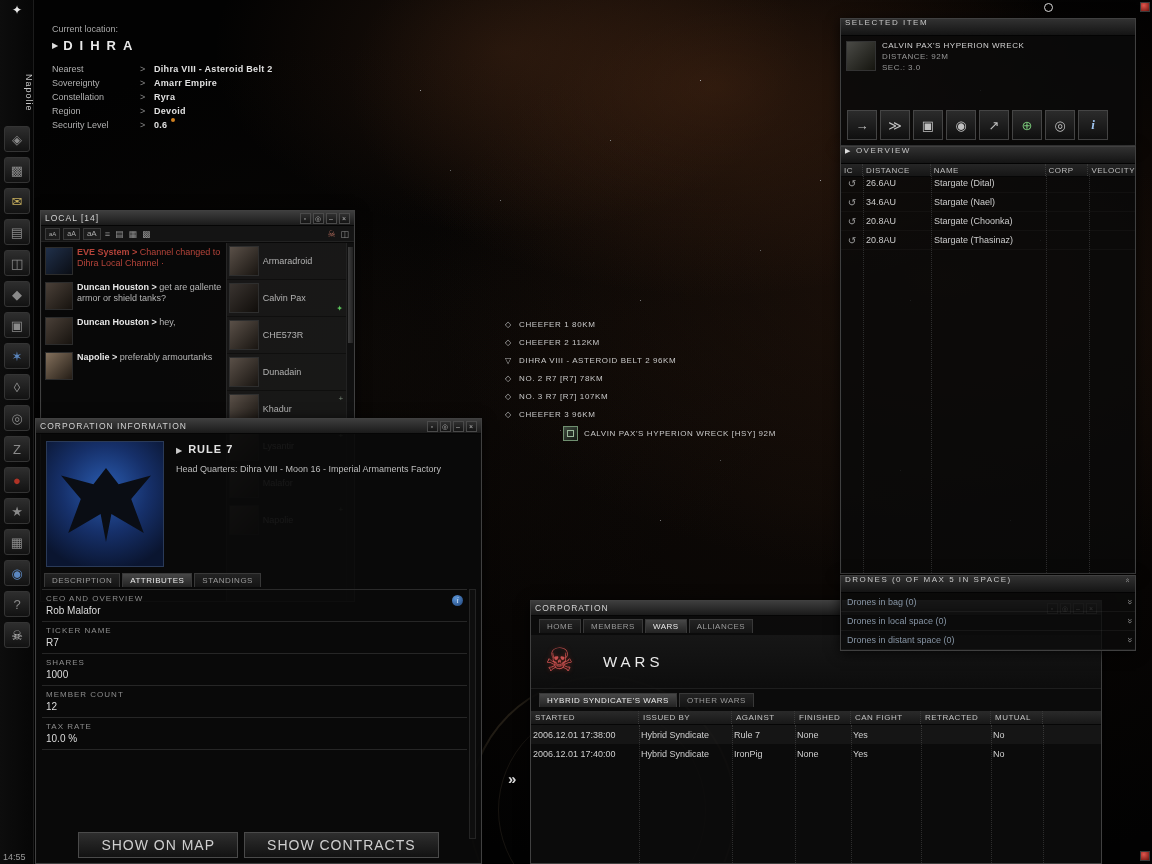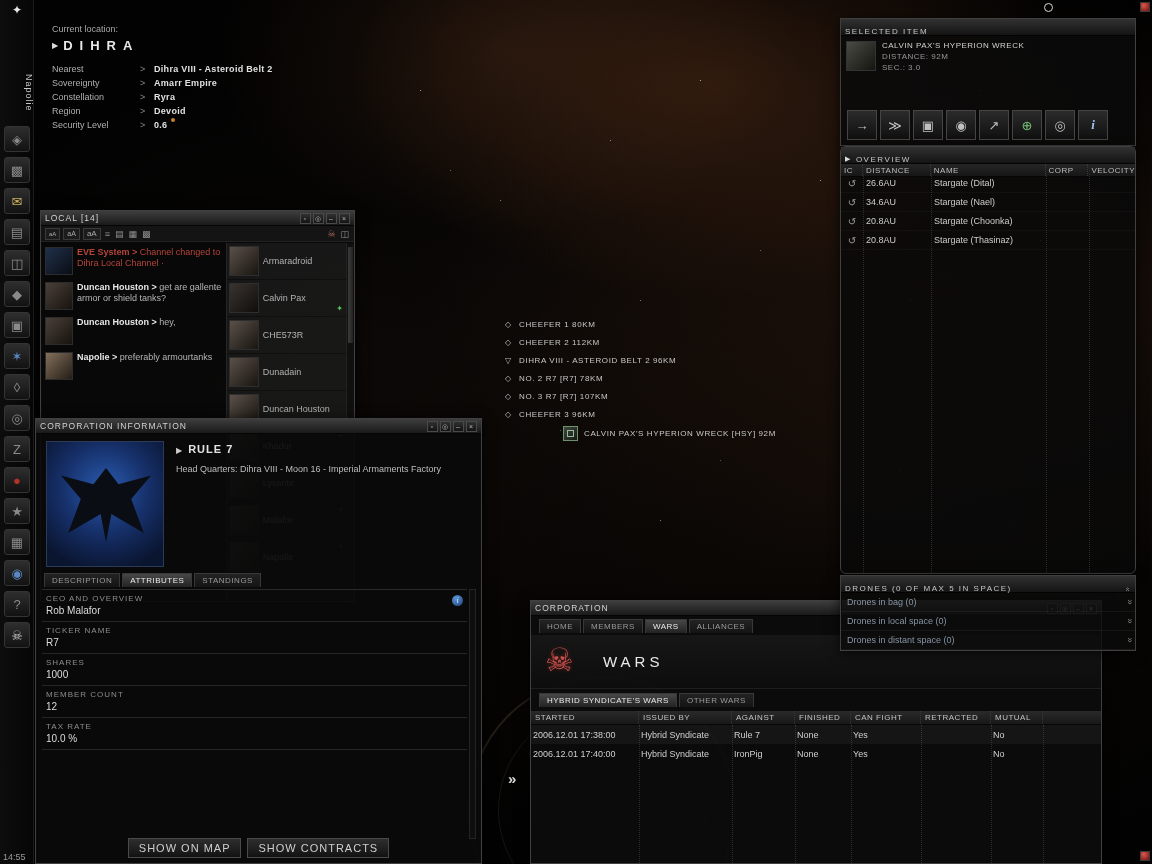--- a/index.html
+++ b/index.html
@@ -24,21 +24,21 @@
   
   .win { position:absolute; background:rgba(10,10,10,.88); border:1px solid #404040;
     box-shadow: inset 0 0 0 1px #0b0b0b, 0 2px 12px rgba(0,0,0,.75); }
   .titlebar { display:flex; align-items:center; height:15px; padding:0 4px;
     background:linear-gradient(#3d3d3d,#1a1a1a); border-bottom:1px solid #050505;
     font-size:8.5px; letter-spacing:1px; color:#d2d2d2; }
   .wbtns { margin-left:auto; display:flex; }
   .wbtn { width:11px; height:11px; margin-left:2px; background:linear-gradient(#303030,#141414);
     border:1px solid #4a4a4a; color:#b8b8b8; font-size:7px; line-height:9px; text-align:center; }
 
-  .panelhead { display:flex; align-items:flex-start; height:13px; padding:8px 4px;
+  .panelhead { display:flex; align-items:flex-end; height:13px; padding:8px 4px;
     background:linear-gradient(#313131,#141414); border-bottom:1px solid #030303;
     font-size:8px; letter-spacing:1.5px; color:#c6c6c6; }
   .panelhead .arr { font-size:7px; color:#ddd; margin-right:4px; }
   .panelhead .coll { margin-left:auto; color:#9a9a9a; font-size:8px; transform:rotate(-90deg); }
 
   
   .neocom { position:absolute; left:0; top:0; width:34px; height:864px; z-index:40;
     background:linear-gradient(90deg,#0d0d0d,#060606); border-right:1px solid #1c1c1c; }
   .neocom .logo { position:absolute; top:3px; left:0; width:34px; text-align:center;
     color:#e8e8e8; font-size:12px; }
@@ -117,21 +117,21 @@
   .attr { border-bottom:1px solid #262626; padding:4px 4px 5px; position:relative; }
   .attr .lbl { font-size:8px; letter-spacing:1px; color:#8d8d8d; }
   .attr .val { font-size:10px; color:#dcdcdc; margin-top:2px; }
   .infoi { position:absolute; right:4px; top:5px; width:11px; height:11px; border-radius:50%;
     background:radial-gradient(circle at 35% 30%, #5c96d8, #1c3f74); color:#dce8f8;
     font-size:8px; font-style:italic; text-align:center; line-height:11px;
     font-family:"Liberation Serif",serif; }
   .corpscroll { position:absolute; right:5px; top:170px; bottom:24px; width:7px;
     background:#0e0e0e; border:1px solid #242424; }
   .cbtns { position:absolute; bottom:5px; left:0; right:0; display:flex; justify-content:center; gap:6px; }
-  .cbtn { height:20px; padding:0 10px; font-size:11px; letter-spacing:1px; color:#cfcfcf;
+  .cbtn { height:26px; padding:0 22px; font-size:14px; letter-spacing:1px; color:#cfcfcf;
     background:linear-gradient(#2e2e2e,#121212); border:1px solid #4a4a4a;
     display:flex; align-items:center; }
 
   
   .markers { position:absolute; left:505px; top:315px; z-index:2; }
   .mk { display:flex; align-items:center; height:18px; }
   .mk .gl { width:14px; color:#b8b8b8; font-size:8px; }
   .mk .lb { font-size:8px; letter-spacing:.6px; color:#c9c9c9; }
   .wreckrow { display:flex; align-items:center; margin:3px 0 0 58px; }
   .wreckbox { width:15px; height:15px; margin-right:6px; position:relative;
@@ -147,21 +147,21 @@
   .sel-pic { width:30px; height:30px; flex:0 0 30px; border:1px solid #333;
     background:linear-gradient(135deg,#4a4a46,#15150f); margin-right:6px; }
   .sel-name { font-size:8px; letter-spacing:.5px; color:#d2d2d2; }
   .sel-sub { font-size:8px; color:#979797; margin-top:2px; letter-spacing:.5px; }
   .sel-actions { position:absolute; left:6px; bottom:5px; display:flex; gap:3px; }
   .abtn { width:30px; height:30px; border:1px solid #454545; background:linear-gradient(#2b2b2b,#101010);
     color:#c0c0c0; font-size:13px; display:flex; align-items:center; justify-content:center; }
   .abtn.green { color:#79c879; }
   .abtn.info { color:#9fc4ef; font-family:"Liberation Serif",serif; font-style:italic; font-weight:bold; }
 
-  #overview { left:840px; top:146px; width:296px; height:428px; z-index:30; background:rgba(10,10,10,.82);border-radius:6px; }
+  #overview { left:840px; top:146px; width:296px; height:428px; z-index:30; background:rgba(10,10,10,.82); }
   .ovcols { display:flex; height:13px; background:linear-gradient(#262626,#161616);
     border-bottom:1px solid #060606; font-size:8px; letter-spacing:.5px; color:#bdbdbd; }
   .ovcols div { display:flex; align-items:center; padding-left:3px; border-right:1px dotted #3a3a3a; }
   .c-ic{width:22px;} .c-dist{width:68px;} .c-name{width:115px;} .c-corp{width:43px;} .c-vel{flex:1;}
   .ovbody { position:absolute; top:27px; bottom:0; left:0; right:0; }
   .ovlines div { position:absolute; top:0; bottom:0; border-left:1px dotted #2d2d2d; }
   .ovrow { position:relative; display:flex; align-items:center; height:19px;
     border-bottom:1px solid rgba(255,255,255,.03); font-size:9px; color:#cccccc; }
   .ovrow .ic { width:22px; text-align:center; color:#9a9a9a; font-size:10px; }
   .ovrow .dist { width:68px; padding-left:3px; }
@@ -335,24 +335,20 @@
             <span class="nm">Calvin Pax</span>
             <span class="star">✦</span>
           </div>
         <div class="mrow">
             <span class="pic"></span>
             <span class="nm">CHE573R</span>
           </div>
         <div class="mrow">
             <span class="pic"></span>
             <span class="nm">Dunadain</span>
-          </div>
-        <div class="mrow">
-            <span class="pic"></span>
-            <span class="nm">Duncan Houston</span>
           </div>
         <div class="mrow">
             <span class="pic"></span>
             <span class="nm">Khadur</span>
             <span class="plus">+</span>
           </div>
         <div class="mrow">
             <span class="pic"></span>
             <span class="nm">Lysantir</span>
             <span class="plus">+</span>

